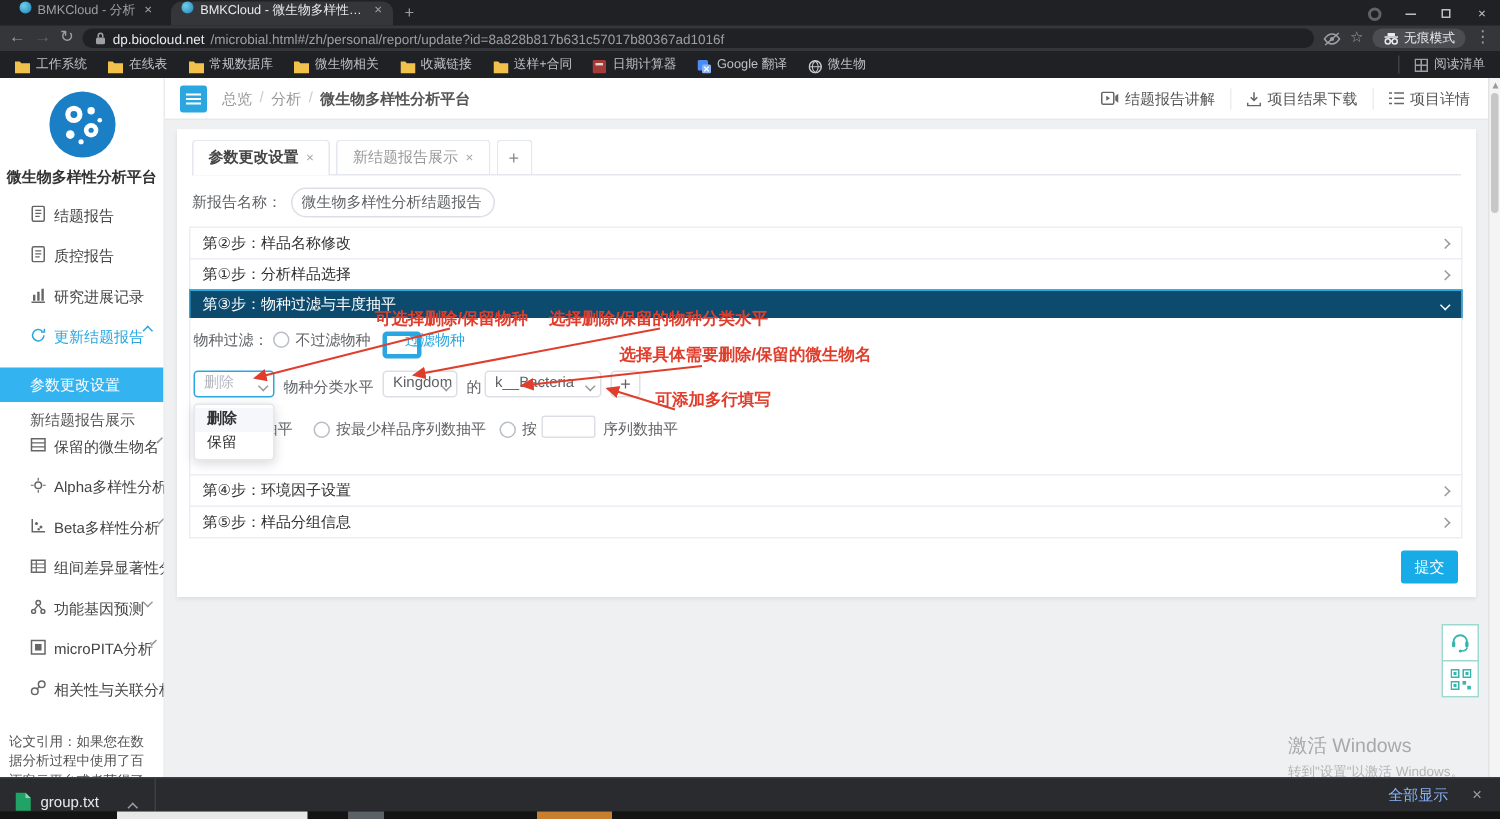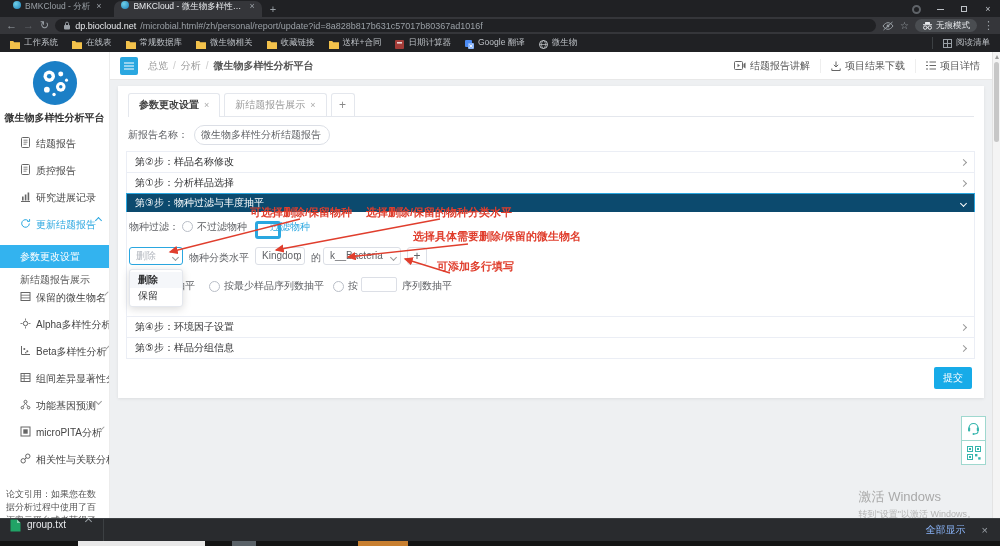--- a/index.html
+++ b/index.html
@@ -89,21 +89,21 @@
   .fbox{width:25px;height:25px;border:1px solid #9fd8cf;background:#fff;display:flex;align-items:center;justify-content:center}
   .fbox + .fbox{margin-top:-1px}
   .watermark{position:absolute;right:24px;top:408px;color:#a9a9a9}
   .wm1{font-size:13px}
   .wm2{font-size:9px;color:#b4b4b4;margin-top:2px}
   .pgscroll{position:absolute;right:0;top:52px;width:8px;height:466px;background:#f4f4f4;border-left:1px solid #e3e3e3}
   .pgscroll .tri{position:absolute;top:3px;left:1.5px;width:0;height:0;border-left:2.5px solid transparent;border-right:2.5px solid transparent;border-bottom:4px solid #9a9a9a}
   .pgscroll .thumb{position:absolute;top:10px;left:1px;width:5px;height:80px;background:#c7c7c7;border-radius:3px}
   
   .dlbar{position:absolute;left:0;top:518px;width:1000px;height:23px;background:#292b2e;border-top:1px solid #3c4043;display:flex;align-items:center}
-  .dlitem{display:flex;align-items:flex-start;gap:6px;padding:0 12px 0 10px;height:100%;color:#e8eaed;font-size:10px;border-right:1px solid #3c4043}
+  .dlitem{display:flex;align-items:flex-end;gap:6px;padding:0 12px 0 10px;height:100%;color:#e8eaed;font-size:10px;border-right:1px solid #3c4043}
   .dlitem .chv{margin-left:14px}
   .dlright{margin-left:auto;display:flex;align-items:center;gap:16px;padding-right:12px}
   .showall{color:#8ab4f8;font-size:10px}
   .dlx{color:#9aa0a6;font-size:11px}
   .taskbar{position:absolute;left:0;top:541px;width:1000px;height:5px;background:#141414}
   .tseg{position:absolute;top:0;height:5px}
 </style>
 </head>
 <body>
 

